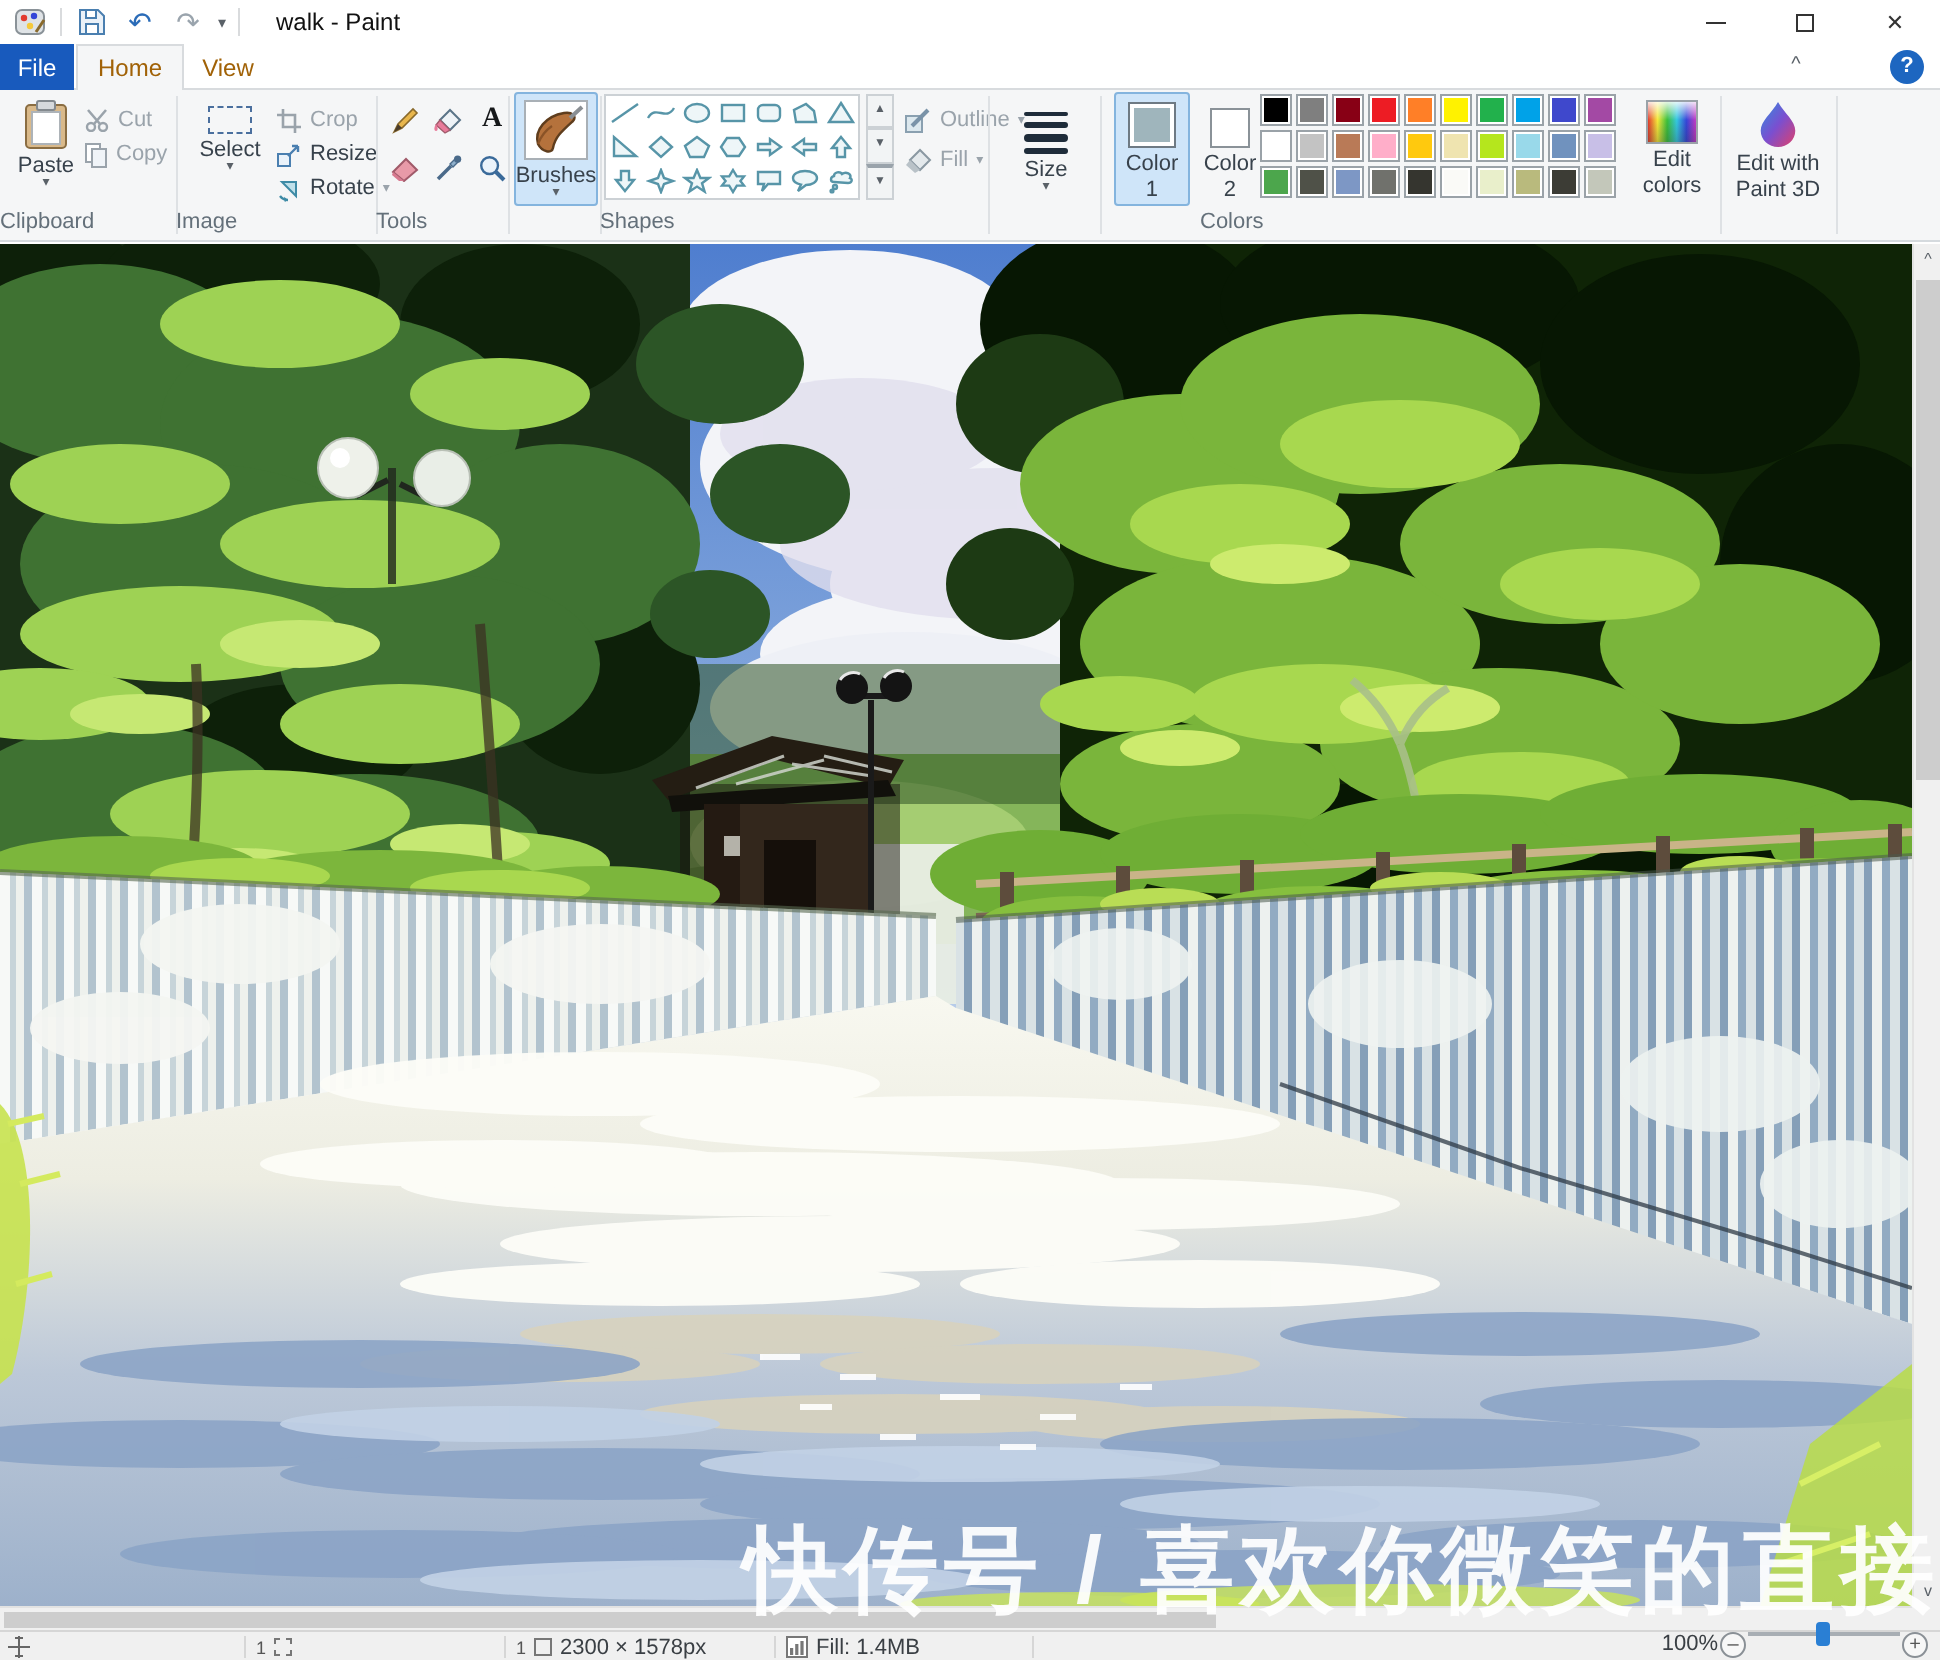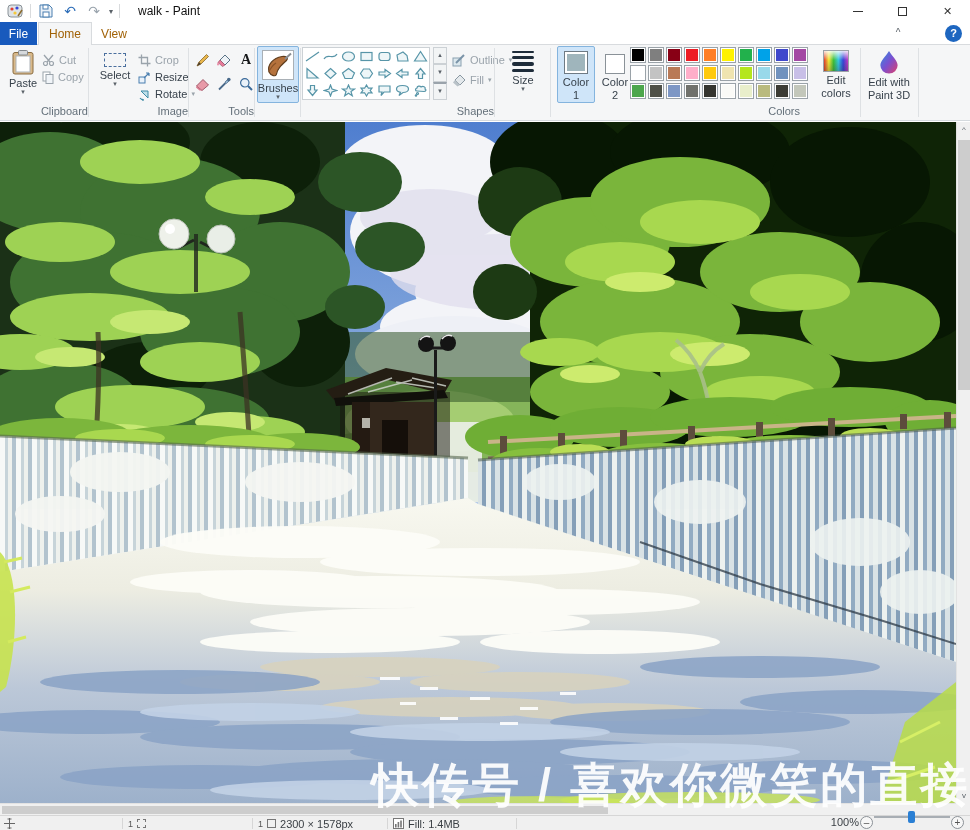--- a/index.html
+++ b/index.html
@@ -26,21 +26,21 @@
   .tab { position:absolute; top:0; height:23px; display:flex; align-items:center; justify-content:center; font-size:12px; color:#a16207; }
   .tab-file { left:0; width:37px; background:#185abd; color:#fff; }
   .tab-home { left:38px; width:54px; background:#f5f6f7; border:1px solid #d8dbde; border-bottom:none; }
   .tab-view { left:92px; width:44px; }
   .ribbon-collapse { position:absolute; right:64px; top:5px; width:16px; height:14px; color:#5a6168; font-size:10px; text-align:center; line-height:12px; }
   .help-btn { position:absolute; right:8px; top:3px; width:17px; height:17px; border-radius:50%; background:#1d66c0; color:#fff; font-size:11px; font-weight:bold; text-align:center; line-height:17px; }
 
   
   .ribbon { position:absolute; left:0; top:45px; width:970px; height:76px; background:#f5f6f7; border-bottom:1px solid #d5dade; }
   .vdiv { position:absolute; top:3px; height:69px; width:1px; background:#dee1e4; }
-  .grouplabel { position:absolute; top:60px; height:13px; font-size:11px; color:#64707a; text-align:right;padding-left:38px; }
+  .grouplabel { position:absolute; top:60px; height:13px; font-size:11px; color:#64707a; text-align:left; }
   .bigbtn { position:absolute; top:1px; height:57px; display:flex; flex-direction:column; align-items:center; border:1px solid transparent; border-radius:2px; padding-top:3px; }
   .bigbtn .lbl { font-size:11px; color:#38424c; margin-top:2px; white-space:nowrap; }
   .bigbtn .drop { font-size:7px; color:#5a6168; line-height:6px; }
   .bigbtn.selected { background:#cfe5f9; border-color:#84b4de; }
   .smallbtn { position:absolute; height:16px; display:flex; align-items:center; gap:4px; font-size:11px; color:#38424c; white-space:nowrap; }
   .smallbtn.grayed { color:#9aa3ab; }
   .smallbtn .drop { font-size:7px; color:#9aa3ab; }
   .toolbtn { position:absolute; width:18px; height:18px; display:flex; align-items:center; justify-content:center; }
   .sel-rect { width:22px; height:14px; border:1px dashed #4a6f9e; margin-top:3px; }
   .brush-tile { width:32px; height:30px; background:#fff; border:1px solid #a9b0b6; display:flex; align-items:center; justify-content:center; }
@@ -369,21 +369,21 @@
       <svg width="14" height="13" viewBox="0 0 14 13">
           <polygon points="3,6 8,1 13,6 8,11" fill="#e4e9ec" stroke="#8a98a2"></polygon>
           <path d="M3,6 L8,11 L5.5,12.5 L1,8.5 Z" fill="#b9c2c8"></path>
         </svg>
       <span>Fill</span>
       <span class="drop">▾</span>
     </div>
     <div class="grouplabel" style="left:300px;width:194px;">Shapes</div>
     <div class="vdiv" style="left:494px;"></div>
 
-    <div class="bigbtn" style="left:504px;width:38px;">
+    <div class="bigbtn" style="left:504px;width:38px;justify-content:center;">
       <svg width="24" height="22" viewBox="0 0 24 22">
           <rect x="1" y="1" width="22" height="2" rx="1" fill="#1e2c3a"></rect>
           <rect x="1" y="6" width="22" height="3" rx="1.5" fill="#1e2c3a"></rect>
           <rect x="1" y="12" width="22" height="4" rx="2" fill="#1e2c3a"></rect>
           <rect x="1" y="19" width="22" height="3" rx="1.5" fill="#1e2c3a"></rect>
         </svg>
       <span class="lbl">Size</span>
       <span class="drop">▾</span>
     </div>
     <div class="vdiv" style="left:550px;"></div>

